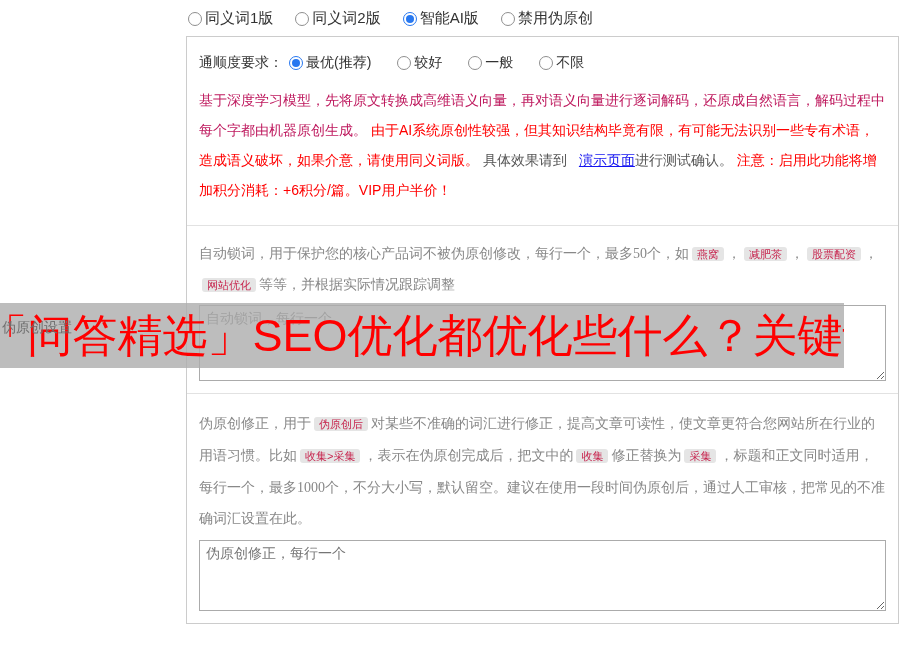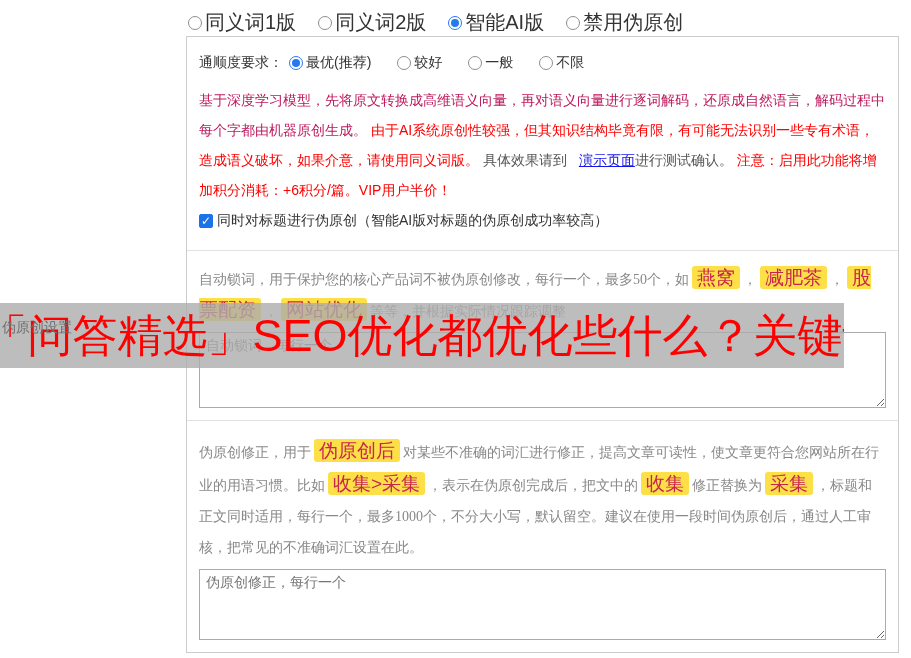--- a/index.html
+++ b/index.html
@@ -1,21 +1,21 @@
 <!DOCTYPE html>
 <html><head>
 <meta charset="utf-8">
 <style>
   * { margin:0; padding:0; box-sizing:border-box; }
   html,body { background:#fff; }
   body { font-family:"Liberation Sans","DejaVu Sans",sans-serif; }
   #stage { position:relative; width:911px; height:658px; background:#fff; overflow:hidden; }
 
   
-  .version-row { position:absolute; left:188px; top:9px; display:flex; gap:22px; align-items:center; font-size:20px; color:#333; }
+  .version-row { position:absolute; left:188px; top:9px; display:flex; gap:22px; align-items:center; font-size:15px; color:#333; }
 
   
   .radio { display:inline-flex; align-items:center; gap:3px; cursor:pointer; }
   .rdot { width:14px; height:14px; border-radius:50%; border:1px solid #8f8f8f; background:#fff; position:relative; flex:0 0 auto; }
   .rdot.checked { border-color:#2878f0; }
   .rdot.checked::after { content:""; position:absolute; left:2px; top:2px; width:8px; height:8px; border-radius:50%; background:#2878f0; }
   .rlabel { color:#333; }
 
   
   .panel { position:absolute; left:186px; top:36px; width:713px; border:1px solid #ccc; background:#fff; }
@@ -25,21 +25,21 @@
 
   .opt-row { display:flex; align-items:center; gap:26px; font-size:14px; color:#333; height:30px; }
   .opt-row .row-label { color:#333; }
 
   .desc { font-size:14px; line-height:30px; margin-top:7px; }
   .seg-blue { color:#be185d; }
   .seg-red  { color:#ff0000; }
   .seg-dark { color:#555555;text-align:right; }
   .seg-link { color:#1414f0; text-decoration:underline; cursor:pointer;padding-left:12px; }
   .seg-gray { color:#888888;font-family:Liberation Serif, serif; }
-  .seg-code { color:#c7254e; background:#fde047; padding:1px 5px; border-radius:3px; margin:0 3px; font-size:19px; }
+  .seg-code { color:#c7254e; background:#e5e5e5; padding:1px 5px; border-radius:3px; margin:0 3px; font-size:11px; }
 
   .check-row { display:flex; align-items:center; gap:4px; margin-top:7px; font-size:14px; color:#333; cursor:pointer; }
   .cbox { width:14px; height:14px; border:1px solid #9a9a9a; border-radius:2px; background:#fff; position:relative; flex:0 0 auto; }
   .cbox.checked { background:#1a73e8; border-color:#1a73e8; }
   .cbox.checked::after { content:"✓"; position:absolute; left:1px; top:-1px; color:#fff; font-size:12px; font-weight:bold; }
 
   .gray-desc { font-size:14px; line-height:30px; color:#888; }
   .gray-desc-c { font-size:14px; line-height:31px; color:#888; }
 
   textarea { display:block; width:100%; border:1px solid #ababab; background:#fff; font-family:"Liberation Sans","DejaVu Sans",sans-serif; font-size:14px; padding:4px 6px; color:#15803d; resize:both; }
@@ -97,24 +97,20 @@
           <span class="rlabel">一般</span>
         </label>
         <label class="radio">
           <span class="rdot"></span>
           <span class="rlabel">不限</span>
         </label>
       </div>
 
       <div class="desc"><span class="seg-blue">基于深度学习模型，先将原文转换成高维语义向量，再对语义向量进行逐词解码，还原成自然语言，解码过程中每个字都由机器原创生成。</span><span class="seg-red"> 由于AI系统原创性较强，但其知识结构毕竟有限，有可能无法识别一些专有术语，造成语义破坏，如果介意，请使用同义词版。</span><span class="seg-dark"> 具体效果请到</span><a class="seg-link">演示页面</a><span class="seg-dark">进行测试确认。</span><span class="seg-red"> 注意：启用此功能将增加积分消耗：+6积分/篇。VIP用户半价！</span></div>
 
-      <label class="check-row">
-        <span class="cbox checked"></span>
-        <span>同时对标题进行伪原创（智能AI版对标题的伪原创成功率较高）</span>
-      </label>
     </div>
 
     <div class="sectionB">
       <div class="gray-desc"><span class="seg-gray">自动锁词，用于保护您的核心产品词不被伪原创修改，每行一个，最多50个，如</span><span class="seg-code">燕窝</span><span class="seg-gray">，</span><span class="seg-code">减肥茶</span><span class="seg-gray">，</span><span class="seg-code">股票配资</span><span class="seg-gray">，</span><span class="seg-code">网站优化</span><span class="seg-gray">等等，并根据实际情况跟踪调整</span></div>
       <textarea class="ta-lock" placeholder="自动锁词，每行一个" style=""></textarea>
     </div>
 
     <div class="sectionC">
       <div class="gray-desc-c"><span class="seg-gray">伪原创修正，用于</span><span class="seg-code">伪原创后</span><span class="seg-gray">对某些不准确的词汇进行修正，提高文章可读性，使文章更符合您网站所在行业的用语习惯。比如</span><span class="seg-code">收集&gt;采集</span><span class="seg-gray">，表示在伪原创完成后，把文中的</span><span class="seg-code">收集</span><span class="seg-gray">修正替换为</span><span class="seg-code">采集</span><span class="seg-gray">，标题和正文同时适用，每行一个，最多1000个，不分大小写，默认留空。建议在使用一段时间伪原创后，通过人工审核，把常见的不准确词汇设置在此。</span></div>
       <textarea class="ta-fix" placeholder="伪原创修正，每行一个" style=""></textarea>

